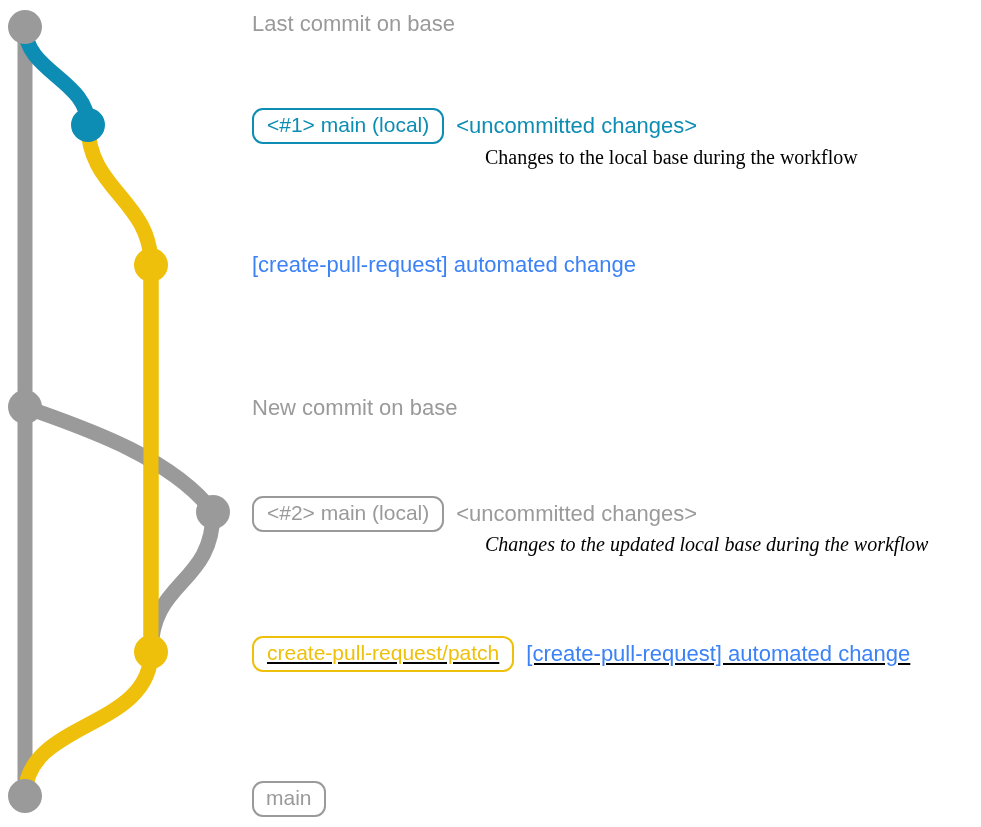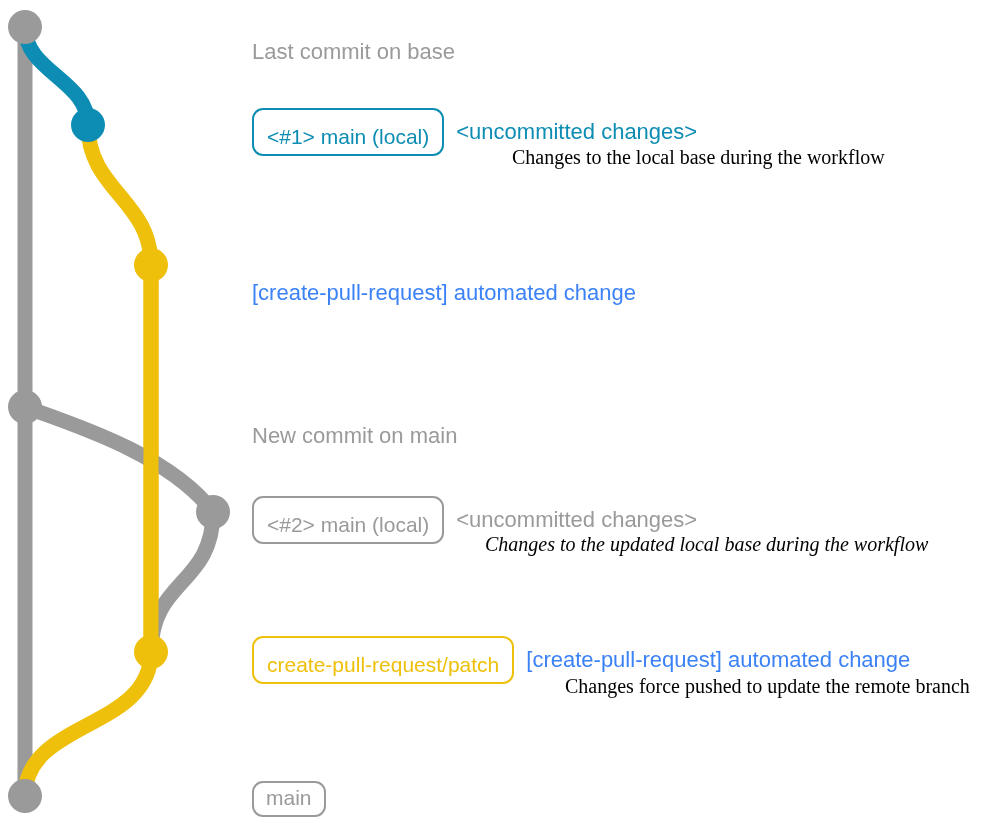--- a/index.html
+++ b/index.html
@@ -29,36 +29,36 @@
     position: absolute;
     left: 252px;
     display: flex;
     align-items: center;
     white-space: nowrap;
   }
   .badge {
     display: inline-block;
     border: 2px solid currentColor;
     border-radius: 11px;
-    padding: 16px 13px 6px 13px;
+    padding: 4px 13px 6px 13px;
     font-size: 21px;
     font-family: "Liberation Sans", sans-serif;
     line-height: 1.05;
     background: #ffffff;
   }
   .badge.small {
     padding: 4px 12px 6px 12px;
   }
   .subject {
     font-size: 22px;
     font-family: "Liberation Sans", sans-serif;
     margin-left: 12px;
     line-height: 1.05;
   }
-  .subject.nopad { margin-left: 0; margin-top: 28px; }
+  .subject.nopad { margin-left: 0; }
 
   .desc {
     position: absolute;
     font-family: "Liberation Serif", serif;
     font-size: 20px;
     color: #000000;
     white-space: nowrap;
     line-height: 1.05;
   }
 
@@ -98,39 +98,38 @@
   </svg>
 
   <div class="row" style="top:12px;">
     <span class="subject nopad c-gray">Last commit on base</span>
   </div>
 
   <div class="row" style="top:108px;">
     <span class="badge c-teal">&lt;#1&gt; main (local)</span>
     <span class="subject c-teal">&lt;uncommitted changes&gt;</span>
   </div>
-  <div class="desc" style="left:512px; top:147px;">Changes to the local base during the workflow</div>
+  <div class="desc" style="left:485px; top:147px;">Changes to the local base during the workflow</div>
 
   <div class="row" style="top:253px;">
     <span class="subject nopad c-amber-dark">[create-pull-request] automated change</span>
   </div>
 
   <div class="row" style="top:396px;">
-    <span class="subject nopad c-gray">New commit on main</span>
+    <span class="subject nopad c-gray">New commit on base</span>
   </div>
 
   <div class="row" style="top:496px;">
     <span class="badge c-gray">&lt;#2&gt; main (local)</span>
     <span class="subject c-gray">&lt;uncommitted changes&gt;</span>
   </div>
   <div class="desc" style="left:485px; top:534px;font-style:italic;">Changes to the updated local base during the workflow</div>
 
-  <div class="row" style="top:636px;">
+  <div class="row" style="top:636px;text-decoration:underline;">
     <span class="badge c-amber">create-pull-request/patch</span>
     <span class="subject c-amber-dark">[create-pull-request] automated change</span>
   </div>
-  <div class="desc" style="left:565px; top:676px;">Changes force pushed to update the remote branch</div>
 
   <div class="row" style="top:781px;">
     <span class="badge small c-gray">main</span>
   </div>
 
 </div>
 
 </body></html>

